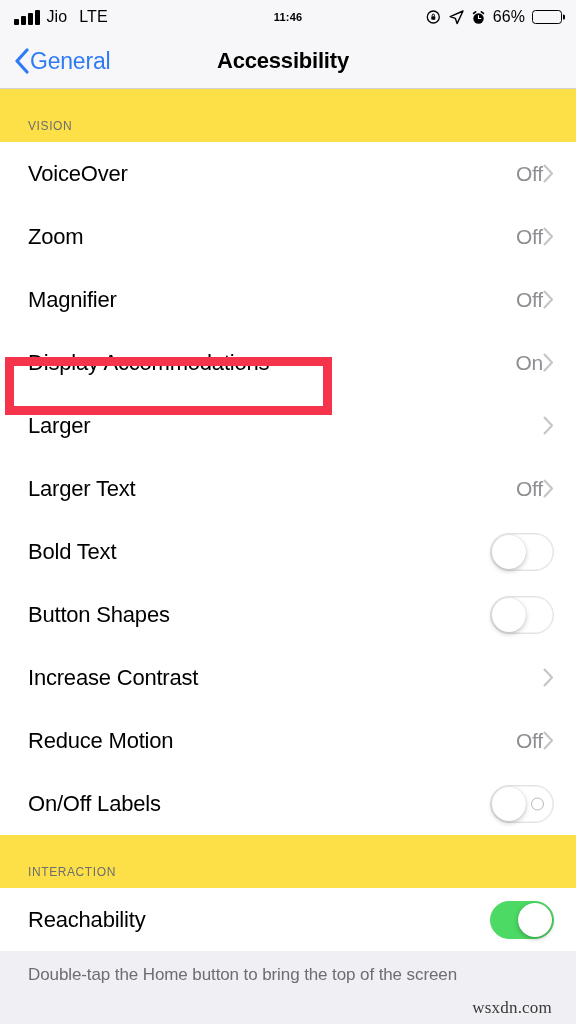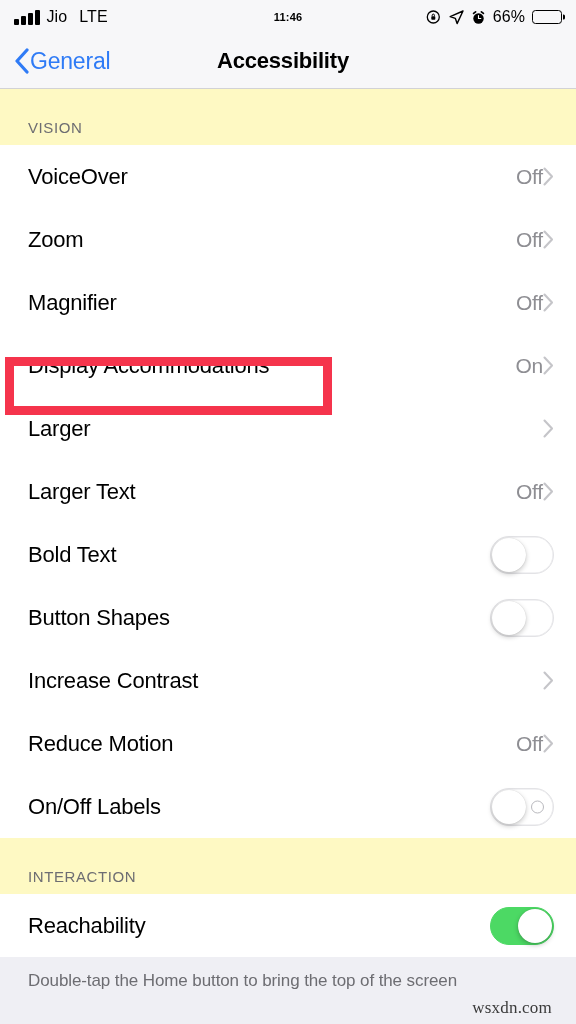--- a/index.html
+++ b/index.html
@@ -56,22 +56,22 @@
   .back-label { font-size:23px; color:#2f7bf6; letter-spacing:-0.2px; }
   .nav-title {
     position:absolute; left:0; right:10px; text-align:center;
     font-size:22px; font-weight:bold; color:#000; letter-spacing:-0.2px;
     pointer-events:none;
   }
 
   
   .scroll { height:935px; overflow:hidden; background:#efeff4; }
   .section-header {
-    background:#fef9c3; padding:30px 28px 9px 28px;
-    font-size:15px; color:#6d6d72; letter-spacing:0.6px;
+    background:#fde047; padding:30px 28px 9px 28px;
+    font-size:12px; color:#6d6d72; letter-spacing:0.6px;
   }
   .group { background:#fff; }
   .row {
     position:relative; height:63px; background:#fff;
     display:flex; align-items:center; padding-left:28px; padding-right:22px;
     cursor:pointer;
   }
   .row::after {
     content:""; position:absolute; left:28px; right:0; bottom:0;
     height:0.5px; background:#d9d9dd;

